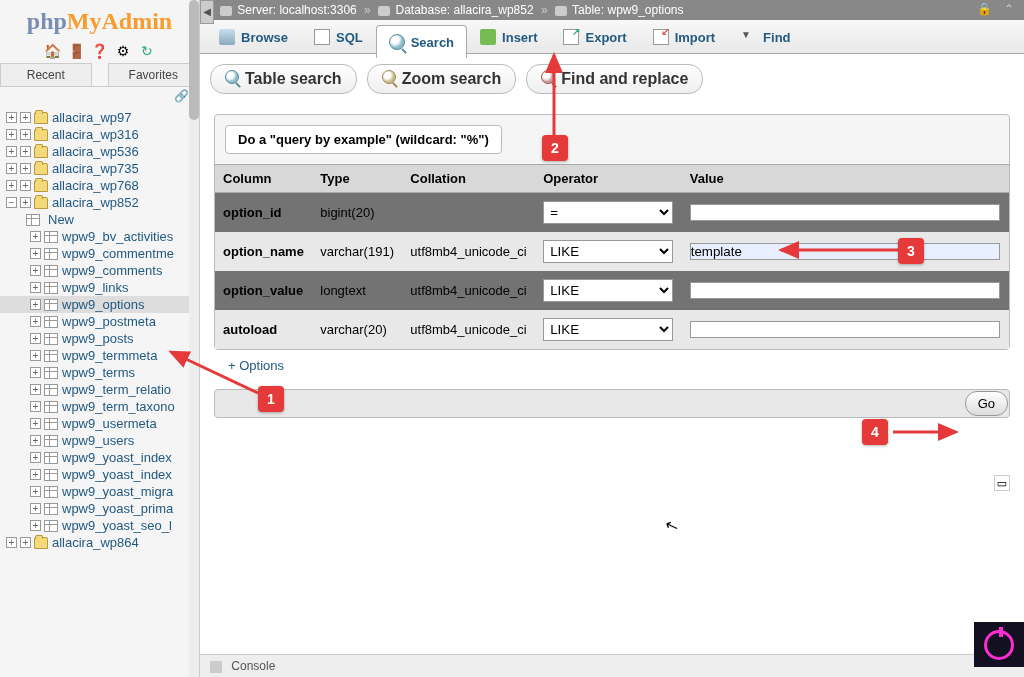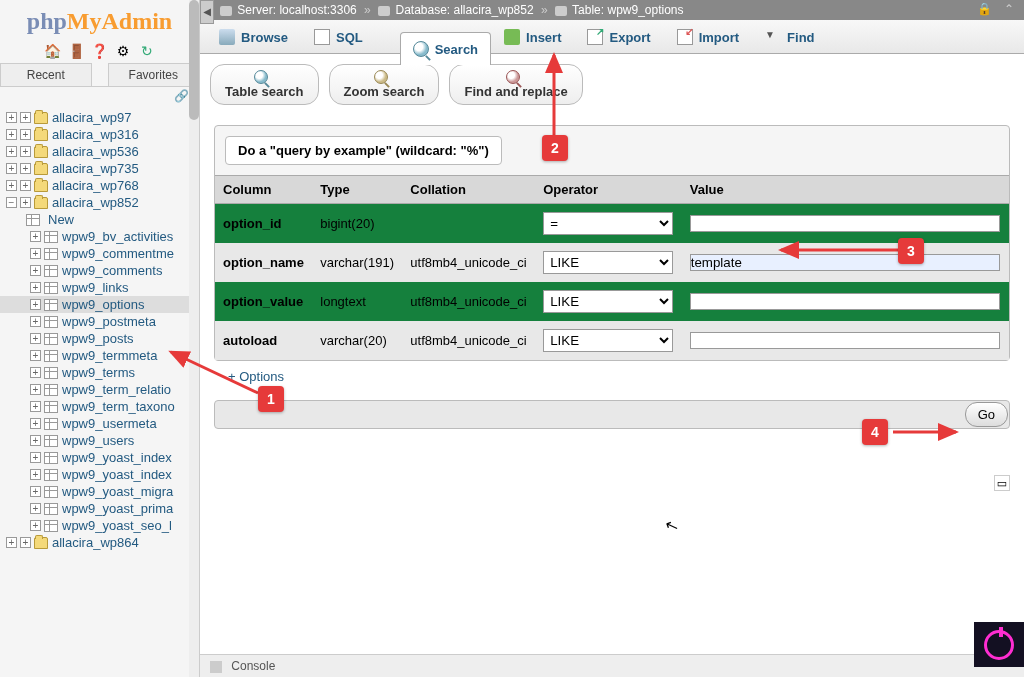--- a/index.html
+++ b/index.html
@@ -37,34 +37,34 @@
 
 .breadcrumb { background: #888; color: #fff; font-size: 12px; padding: 3px 10px 3px 20px; position: relative; }
 .breadcrumb a { color: #fff; }
 .bc-icon { display: inline-block; width: 12px; height: 10px; background: #ccc; margin-right: 2px; vertical-align: middle; border-radius: 2px; }
 .breadcrumb .sep { color: #ccc; margin: 0 4px; }
 .bc-right { position: absolute; right: 10px; top: 2px; }
 .bc-right span { margin-left: 8px; color: #e0b040; cursor: pointer; }
 
 .main-tabs { display: flex; background: linear-gradient(#f8f8f8, #e8e8e8); border-bottom: 1px solid #aaa; padding: 0 6px; }
 .main-tab { display: flex; align-items: center; padding: 8px 12px; color: #235a81; font-weight: bold; font-size: 13px; cursor: pointer; border: 1px solid transparent; border-bottom: none; }
-.main-tab.active { background: #fff; border-color: #aaa; border-radius: 4px 4px 0 0; position: relative; top: 12px; margin-left: 24px; }
+.main-tab.active { background: #fff; border-color: #aaa; border-radius: 4px 4px 0 0; position: relative; top: 5px; }
 .tab-ico { display: inline-block; width: 16px; height: 16px; margin-right: 6px; }
 
 .sub-tabs { padding: 10px; display: flex; gap: 10px; }
-.sub-tab { display: inline-flex; align-items: center; padding: 5px 14px; border: 1px solid #bbb; border-radius: 14px; background: linear-gradient(#fff, #eee); cursor: pointer; font-size: 13px; font-weight: bold; color: #333; flex-direction: column; }
+.sub-tab { display: inline-flex; padding: 5px 14px; border: 1px solid #bbb; border-radius: 14px; background: linear-gradient(#fff, #eee); cursor: pointer; font-size: 16px; font-weight: bold; color: #333; }
 .sub-tab .tab-ico { width: 14px; height: 14px; }
 
 .content { padding: 10px 14px; }
 .query-box { border: 1px solid #bbb; background: #f5f5f5; border-radius: 4px; }
 .query-header { display: inline-block; background: #fff; border: 1px solid #bbb; border-radius: 4px; padding: 6px 12px; margin: 10px 0 0 10px; font-size: 13px; font-weight: bold; }
 .query-table { width: 100%; border-collapse: collapse; margin-top: 10px; }
 .query-table th { text-align: left; padding: 6px 8px; background: #d8d8d8; border-top: 1px solid #aaa; border-bottom: 1px solid #aaa; font-size: 13px; }
 .query-table td { padding: 8px; font-size: 13px; }
-.query-table tr.odd { background: #15803d; margin-left: 32px; }
+.query-table tr.odd { background: #737373; margin-left: 32px; }
 .query-table tr.even { background: #e8e8e8; }
 .query-table td.colname { font-weight: bold; }
 .query-table select { width: 130px; padding: 2px; border: 1px solid #999; background: #fff; }
 .query-table input[type=text] { width: 310px; border: 1px solid #999; background: #fff; }
 .query-table input.highlighted { background: #e8f0ff; }
 
 .options-link { color: #235a81; padding: 8px 0 8px 14px; font-size: 13px; cursor: pointer; }
 
 .go-bar { background: #e8e8e8; border: 1px solid #bbb; border-radius: 4px; margin-top: 8px; padding: 1px; text-align: right; }
 .go-btn { display: inline-block; padding: 4px 12px; border: 1px solid #999; border-radius: 12px; background: linear-gradient(#fff, #ddd); cursor: pointer; font-size: 13px; }

